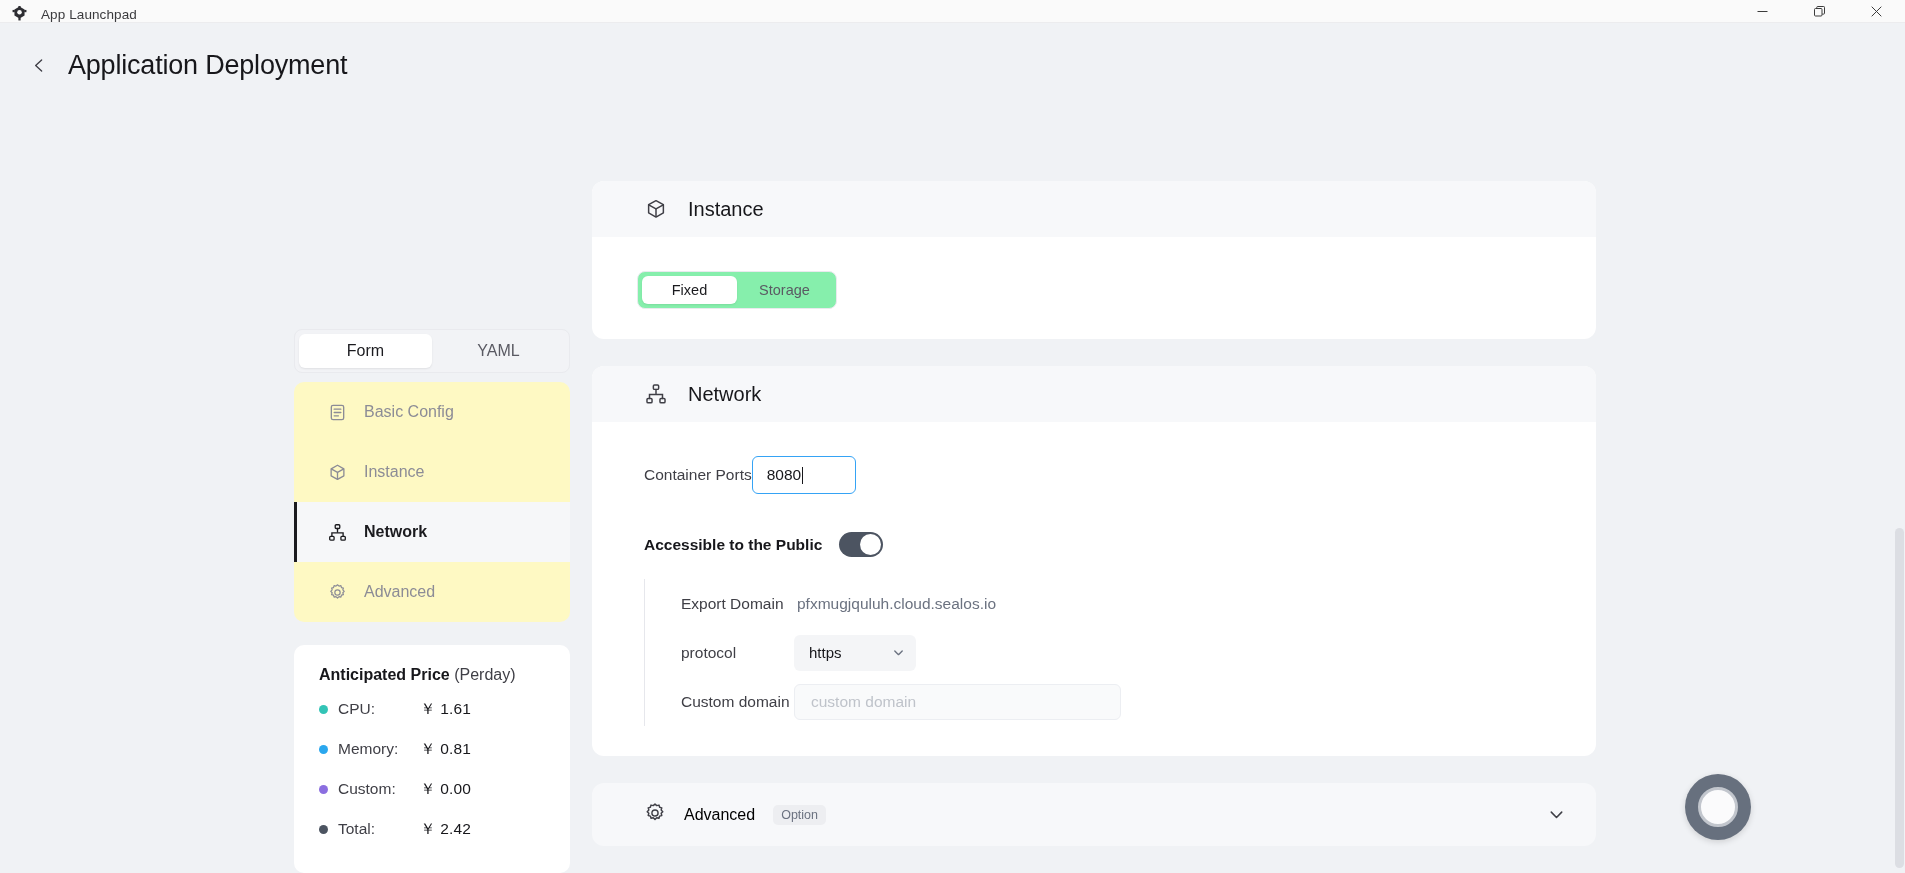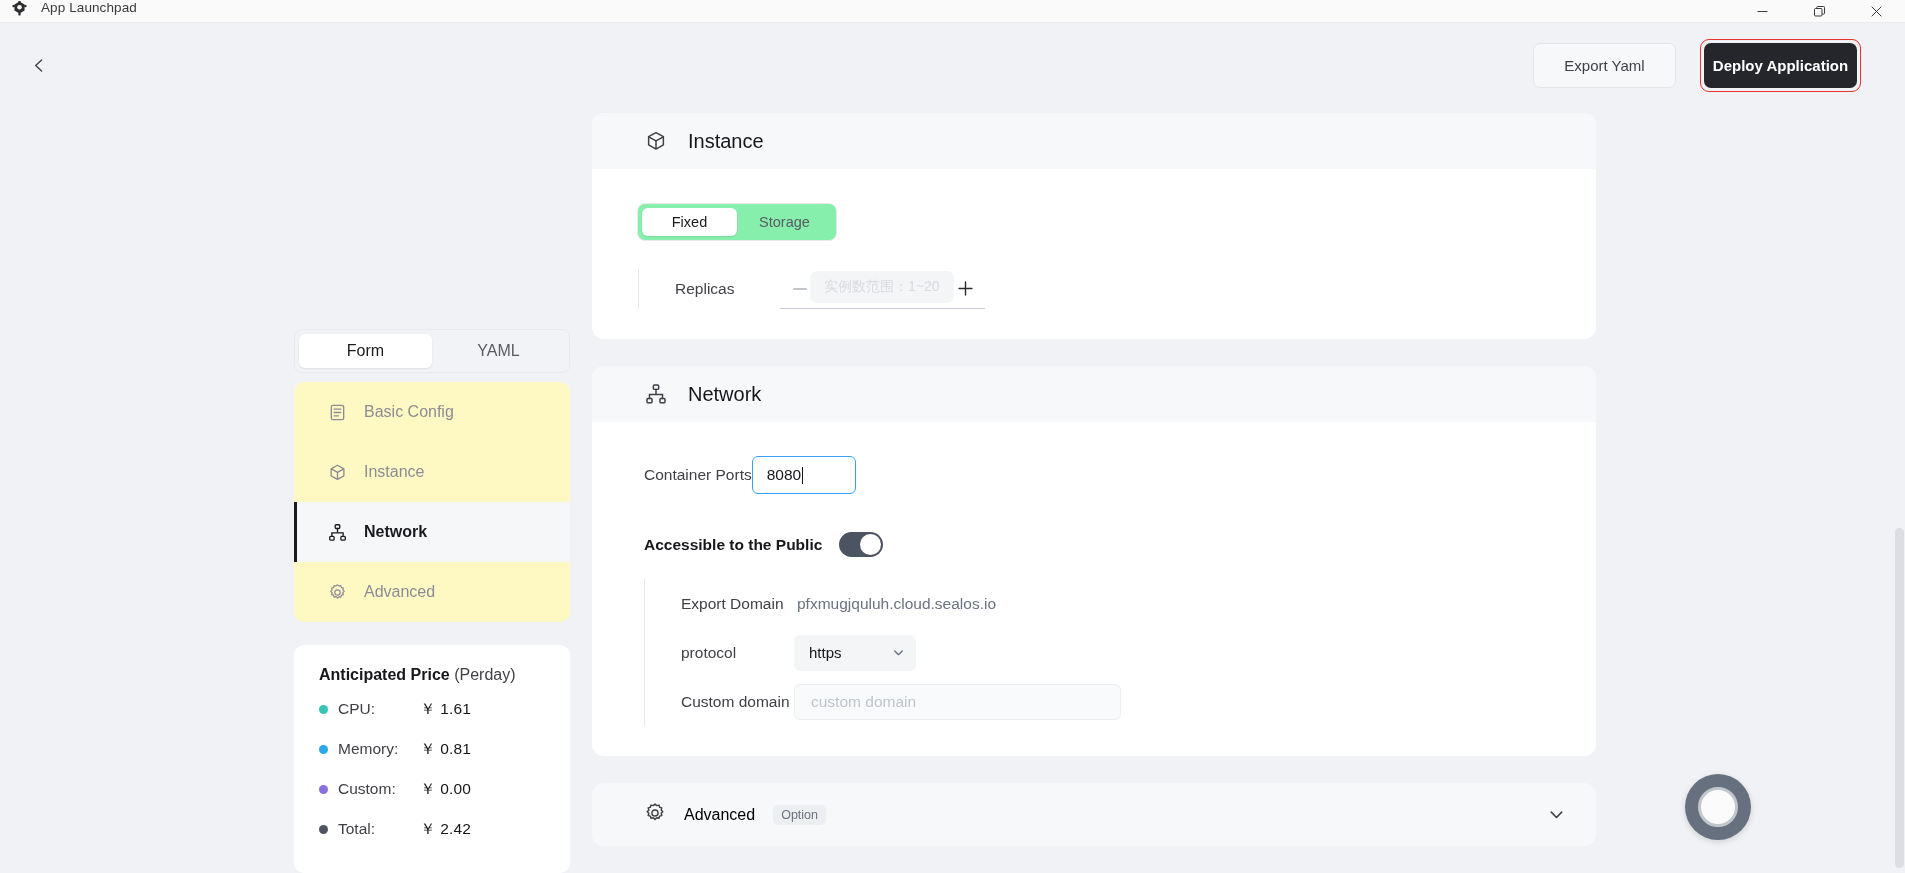--- a/index.html
+++ b/index.html
@@ -7,21 +7,21 @@
     width: 1905px; height: 873px;
     font-family: "Liberation Sans", sans-serif;
     background: #f0f2f5;
     overflow: hidden;
   }
 
   
   .titlebar {
     height: 23px; width: 100%;
     background: #fafafa;
-    display: flex; align-items: flex-start;
+    display: flex; align-items: flex-end;
     border-bottom: 1px solid #ececee;
     position: relative;
   }
   .tb-icon { margin-left: 11px; width: 17px; height: 17px; display: flex; align-items: center; justify-content: center; }
   .tb-title {
     margin-left: 13px; font-size: 13.5px; color: #3b3b3e; letter-spacing: .1px;
   }
   .tb-controls { margin-left: auto; display: flex; height: 100%; }
   .tb-btn {
     width: 57px; height: 100%;
@@ -261,26 +261,21 @@
     </div>
   </div>
 </div>
 
 <div class="page-header">
   <div class="back-arrow">
     <svg width="17" height="17" viewBox="0 0 20 20" fill="none" stroke="#3f3f46" stroke-width="1.6" stroke-linecap="round" stroke-linejoin="round">
       <polyline points="12.5,3.5 5.5,10 12.5,16.5"></polyline>
     </svg>
   </div>
-  <div class="header-actions">
-    <div class="btn-outline">Export Yaml</div>
-    <div class="btn-primary-wrap">
-      <button class="btn-primary">Deploy Application</button>
-    </div>
-  </div>
+  <div class="page-title">Application Deployment</div>
 </div>
 
 <div class="content">
 
   <div class="left-col">
 
     <div class="seg-tabs">
       <div class="seg-tab active">Form</div>
       <div class="seg-tab">YAML</div>
     </div>
@@ -377,35 +372,20 @@
           </svg>
         </span>
         <span class="hd-title">Instance</span>
       </div>
       <div class="card-body">
         <div class="fixed-seg">
           <div class="seg-tab active">Fixed</div>
           <div class="seg-tab">Storage</div>
         </div>
 
-        <div class="replicas-row">
-          <span class="replicas-label">Replicas</span>
-          <div class="stepper">
-            <span class="stepper-btn">
-                <span class="minus"></span>
-              </span>
-            <span class="stepper-val">1</span>
-            <span class="stepper-btn">
-              <svg width="17" height="17" viewBox="0 0 18 18" stroke="#2b2b30" stroke-width="1.5" stroke-linecap="round">
-                <line x1="9" y1="2.2" x2="9" y2="15.8"></line>
-                  <line x1="2.2" y1="9" x2="15.8" y2="9"></line>
-              </svg>
-            </span>
-          </div>
-        </div>
 
         <div class="tooltip">实例数范围：1~20</div>
       </div>
     </div>
 
     <div class="card">
       <div class="card-head">
         <span class="hd-ico">
           <svg width="22" height="22" viewBox="0 0 20 20" fill="none" stroke="currentColor" stroke-width="1.35" stroke-linecap="round">
             <rect x="7.6" y="1.8" width="4.8" height="4" rx="1"></rect>

